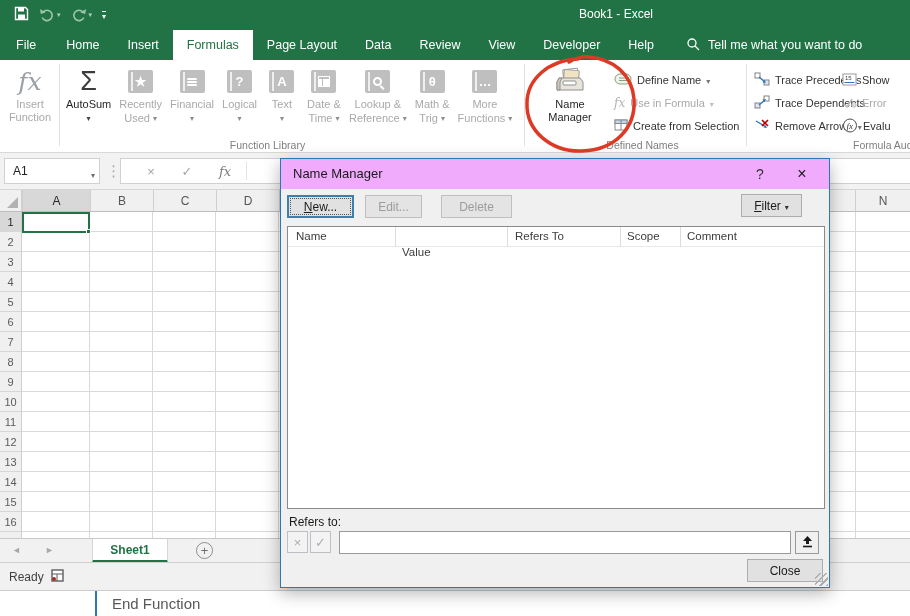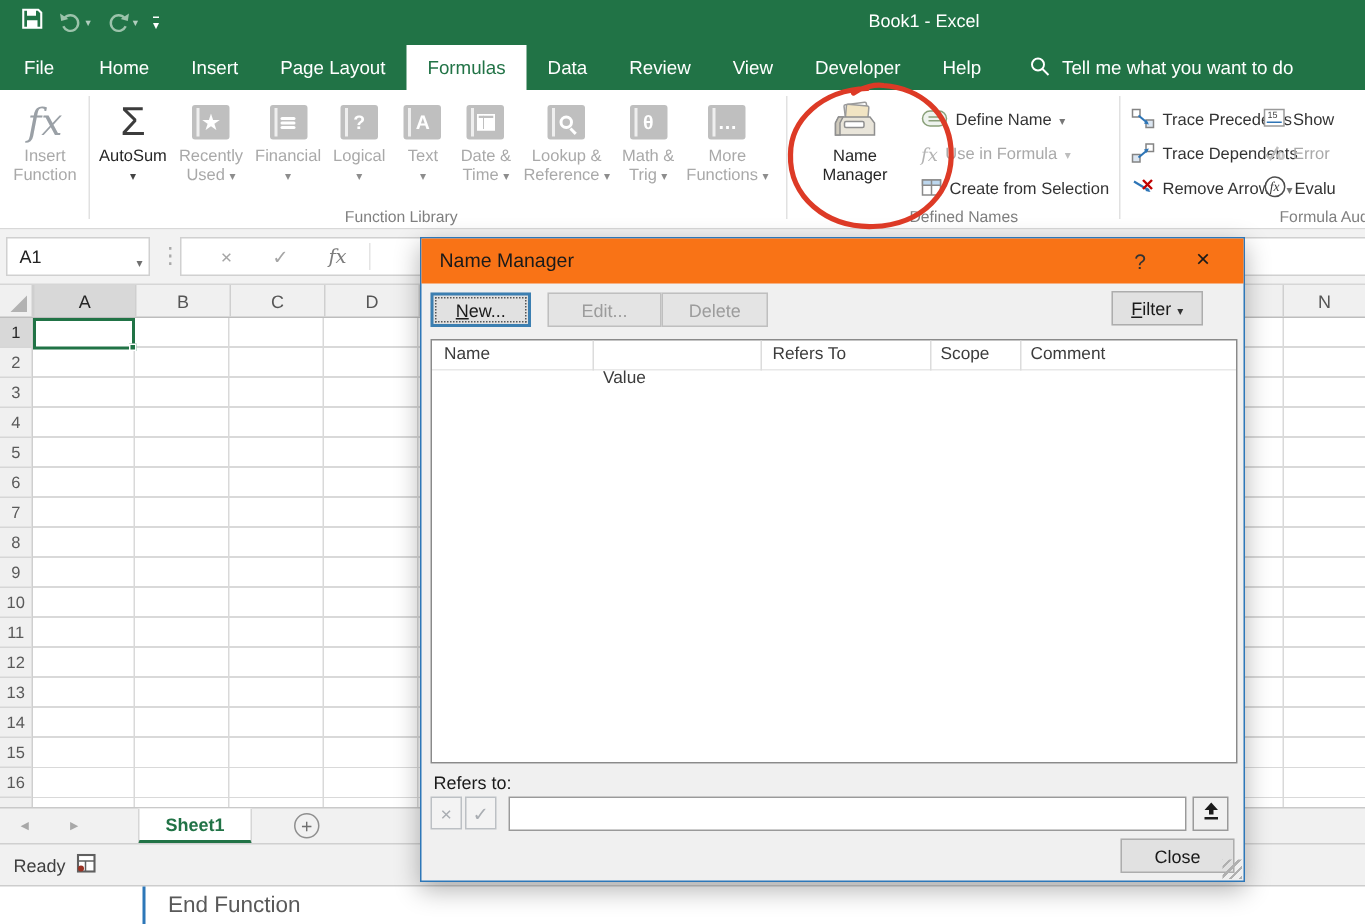--- a/index.html
+++ b/index.html
@@ -96,21 +96,21 @@
   .macroicon{position:absolute;left:50px;top:6px;}
 
   
   .codestrip{position:absolute;left:0;top:590px;width:910px;height:26px;background:#fff;border-top:1px solid #cdcdcd;}
   .codestrip .vline{position:absolute;left:95px;top:0;bottom:0;width:2px;background:#2d77b8;}
   .codetext{position:absolute;left:112px;top:4px;font-size:15px;color:#595959;white-space:nowrap;}
 
   
   .dialog{position:absolute;left:280px;top:158px;width:550px;height:430px;background:#f0f0f0;
           border:1px solid #2d77b8;box-shadow:0 5px 16px rgba(0,0,0,.3);z-index:40;}
-  .dlg-title{position:absolute;left:0;top:0;right:0;height:30px;background:#f97316;}
+  .dlg-title{position:absolute;left:0;top:0;right:0;height:30px;background:#f0abfc;}
   .dlg-title .t{position:absolute;left:12px;top:7px;font-size:13px;color:#1a1a1a;}
   .dlg-help{position:absolute;left:466px;top:4px;width:26px;height:22px;display:flex;align-items:center;justify-content:center;
             color:#333;font-size:14px;}
   .dlg-x{position:absolute;left:506px;top:4px;width:30px;height:22px;display:flex;align-items:center;justify-content:center;
          color:#1a1a1a;font-size:16px;}
   .btn{position:absolute;height:23px;display:flex;align-items:center;justify-content:center;
        font-size:12px;color:#1a1a1a;background:#e1e1e1;border:1px solid #adadad;}
   .btn.focusd{border:2px solid #3c7fb1;outline:1px dotted #555;outline-offset:-4px;}
   .btn.dis{color:#9c9c9c;border-color:#bfbfbf;background:#e4e4e4;}
   .accel{text-decoration:underline;}
@@ -161,22 +161,22 @@
       </span>
       <span class="qat-custom">▾</span>
     </div>
     <div class="wintitle">Book1 - Excel</div>
   </div>
 
   <div class="tabrow">
     <div class="rtab file">File</div>
     <div class="rtab">Home</div>
     <div class="rtab">Insert</div>
+    <div class="rtab active">Formulas</div>
     <div class="rtab">Page Layout</div>
-    <div class="rtab active">Formulas</div>
     <div class="rtab">Data</div>
     <div class="rtab">Review</div>
     <div class="rtab">View</div>
     <div class="rtab">Developer</div>
     <div class="rtab">Help</div>
     <div class="tellme">
       <span>
         <svg width="14" height="14" viewBox="0 0 14 14">
             <circle cx="6" cy="6" r="4" fill="none" stroke="#fff" stroke-width="1.3"></circle>
             <line x1="9" y1="9" x2="13" y2="13" stroke="#fff" stroke-width="1.3"></line>
@@ -490,21 +490,21 @@
   <div class="dialog">
     <div class="dlg-title">
       <span class="t">Name Manager</span>
       <span class="dlg-help">?</span>
       <span class="dlg-x">×</span>
     </div>
 
     <div class="btn focusd" style="left:6px;top:36px;width:67px;">
       <span><span class="accel">N</span><span>ew...</span></span>
     </div>
-    <div class="btn dis" style="left:84px;top:36px;width:76px;text-align:center;">Edit...</div>
+    <div class="btn dis" style="left:84px;top:36px;width:57px;text-align:center;">Edit...</div>
     <div class="btn dis" style="left:160px;top:36px;width:71px;">Delete</div>
     <div class="btn" style="left:460px;top:35px;width:61px;">
       <span><span class="accel">F</span><span>ilter</span></span>
       <span class="caret"></span>
     </div>
 
     <div class="dlg-list">
       <div class="lhead">
         <span class="lcol" style="left:8px;">Name</span>
         <span class="lcol" style="left:114px;margin-top:16px;">Value</span>

